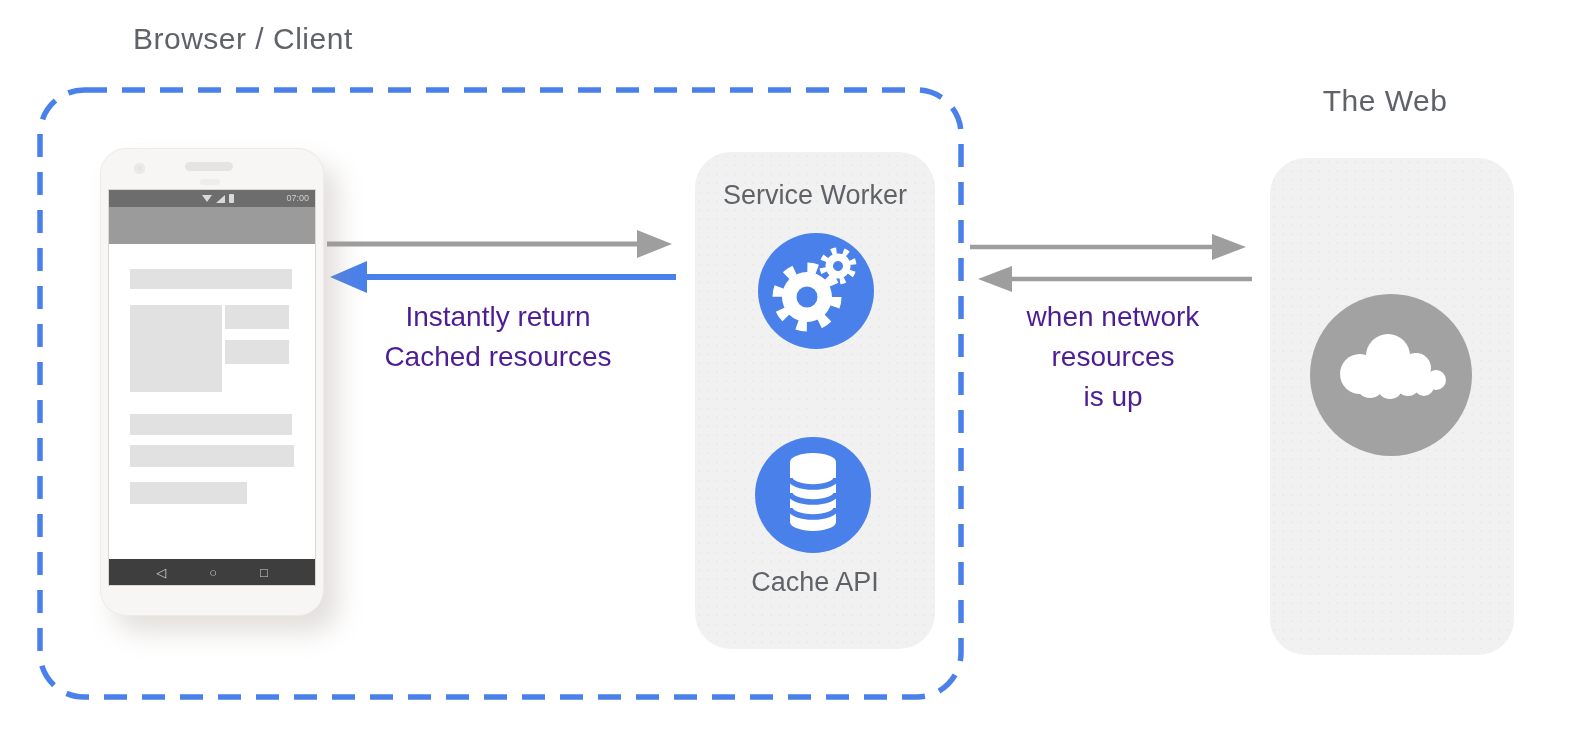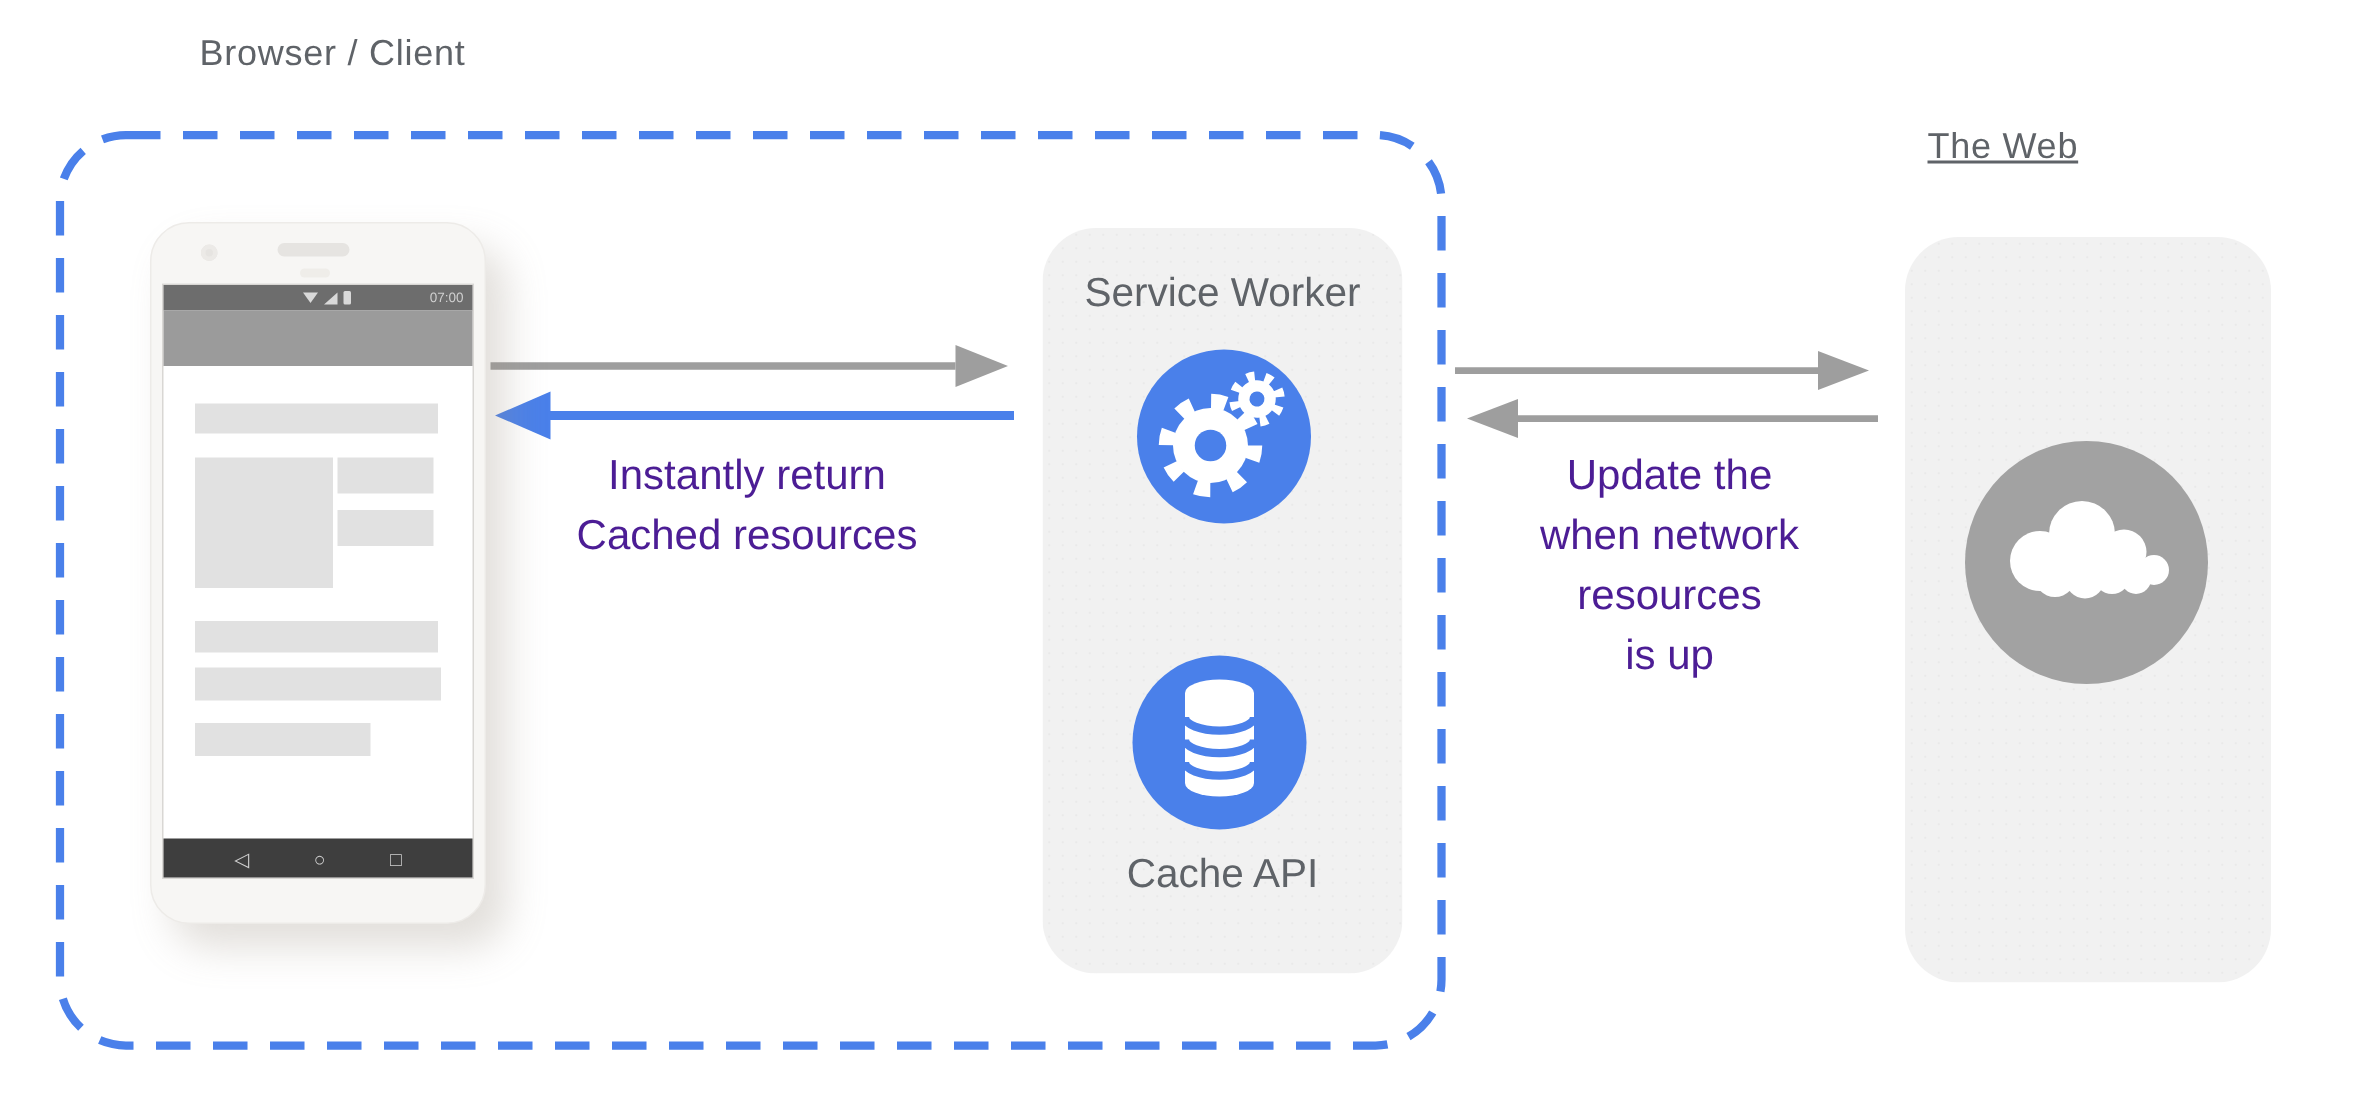--- a/index.html
+++ b/index.html
@@ -1,23 +1,23 @@
 <!DOCTYPE html>
 <html><head>
 <meta charset="utf-8">
 <style>
   html,body{margin:0;padding:0;background:#ffffff;}
   body{width:1584px;height:730px;position:relative;overflow:hidden;
        font-family:"Liberation Sans", sans-serif;}
   .abs{position:absolute;}
 
   
-  .section-title{color:#5f6368;font-size:24px;letter-spacing:0.5px;}
+  .section-title{color:#5f6368;font-size:30px;letter-spacing:0.5px;}
   .left-title{left:133px;top:22px;}
-  .web-title{left:1285px;top:84px;width:200px;text-align:left;text-decoration:underline;}
+  .web-title{left:1285px;top:84px;width:200px;text-align:center;}
 
   
   #overlay{left:0;top:0;width:1584px;height:730px;pointer-events:none;}
 
   
   .flow-label{color:#4c1d95;font-size:28px;line-height:40px;text-align:center;}
   .flow-left{left:348px;top:297px;width:300px;}
   .flow-right{left:963px;top:297px;width:300px;}
 
   
@@ -123,21 +123,20 @@
       </div>
     </div>
   </div>
 
   <div class="abs flow-label flow-left">
     <div>Instantly return</div>
     <div>Cached resources</div>
   </div>
 
   <div class="abs flow-label flow-right">
-    <div>Update the</div>
     <div>when network</div>
     <div>resources</div>
     <div>is up</div>
   </div>
 
   <div class="abs panel sw-panel">
     <div class="abs panel-title sw-title">Service Worker</div>
 
     <div class="abs blue-circle gear-circle">
       <svg width="116" height="116" viewBox="0 0 116 116">

